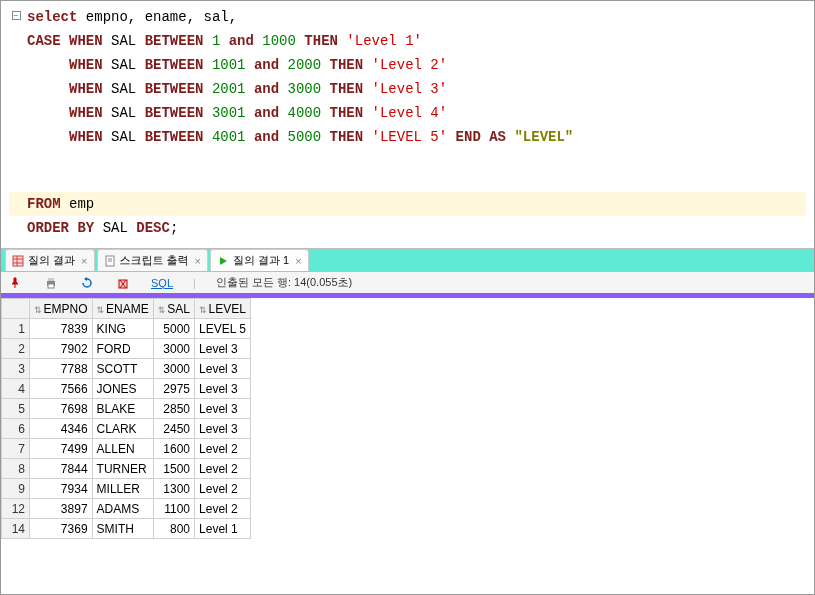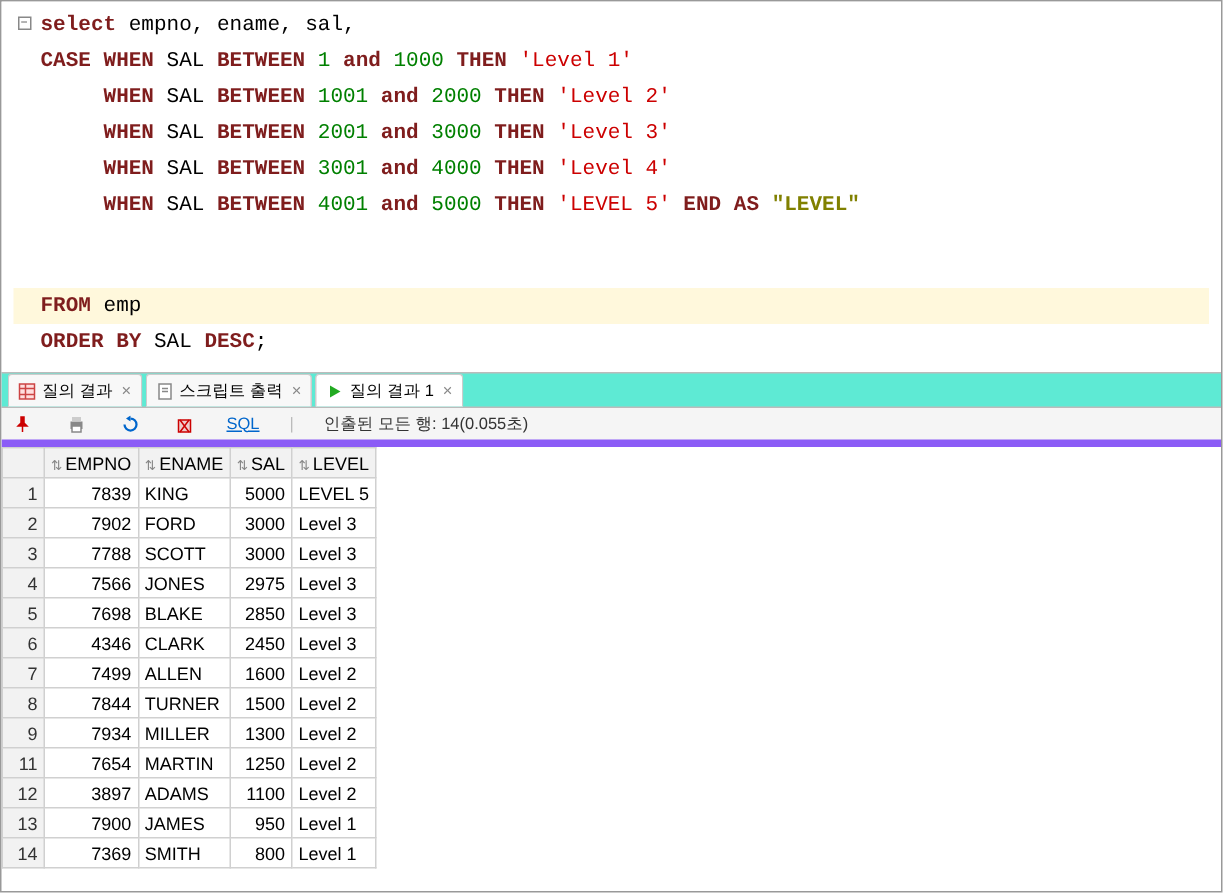--- a/index.html
+++ b/index.html
@@ -186,39 +186,25 @@
           <td class="txt">Level 2</td>
         </tr>
         <tr>
           <td class="rowhdr">9</td>
           <td class="num">7934</td>
           <td class="txt">MILLER</td>
           <td class="num">1300</td>
           <td class="txt">Level 2</td>
         </tr>
         <tr>
-          <td class="rowhdr">11</td>
-          <td class="num">7654</td>
-          <td class="txt">MARTIN</td>
-          <td class="num">1250</td>
-          <td class="txt">Level 2</td>
-        </tr>
-        <tr>
           <td class="rowhdr">12</td>
           <td class="num">3897</td>
           <td class="txt">ADAMS</td>
           <td class="num">1100</td>
           <td class="txt">Level 2</td>
-        </tr>
-        <tr>
-          <td class="rowhdr">13</td>
-          <td class="num">7900</td>
-          <td class="txt">JAMES</td>
-          <td class="num">950</td>
-          <td class="txt">Level 1</td>
         </tr>
         <tr>
           <td class="rowhdr">14</td>
           <td class="num">7369</td>
           <td class="txt">SMITH</td>
           <td class="num">800</td>
           <td class="txt">Level 1</td>
         </tr>
       </tbody>
     </table>

